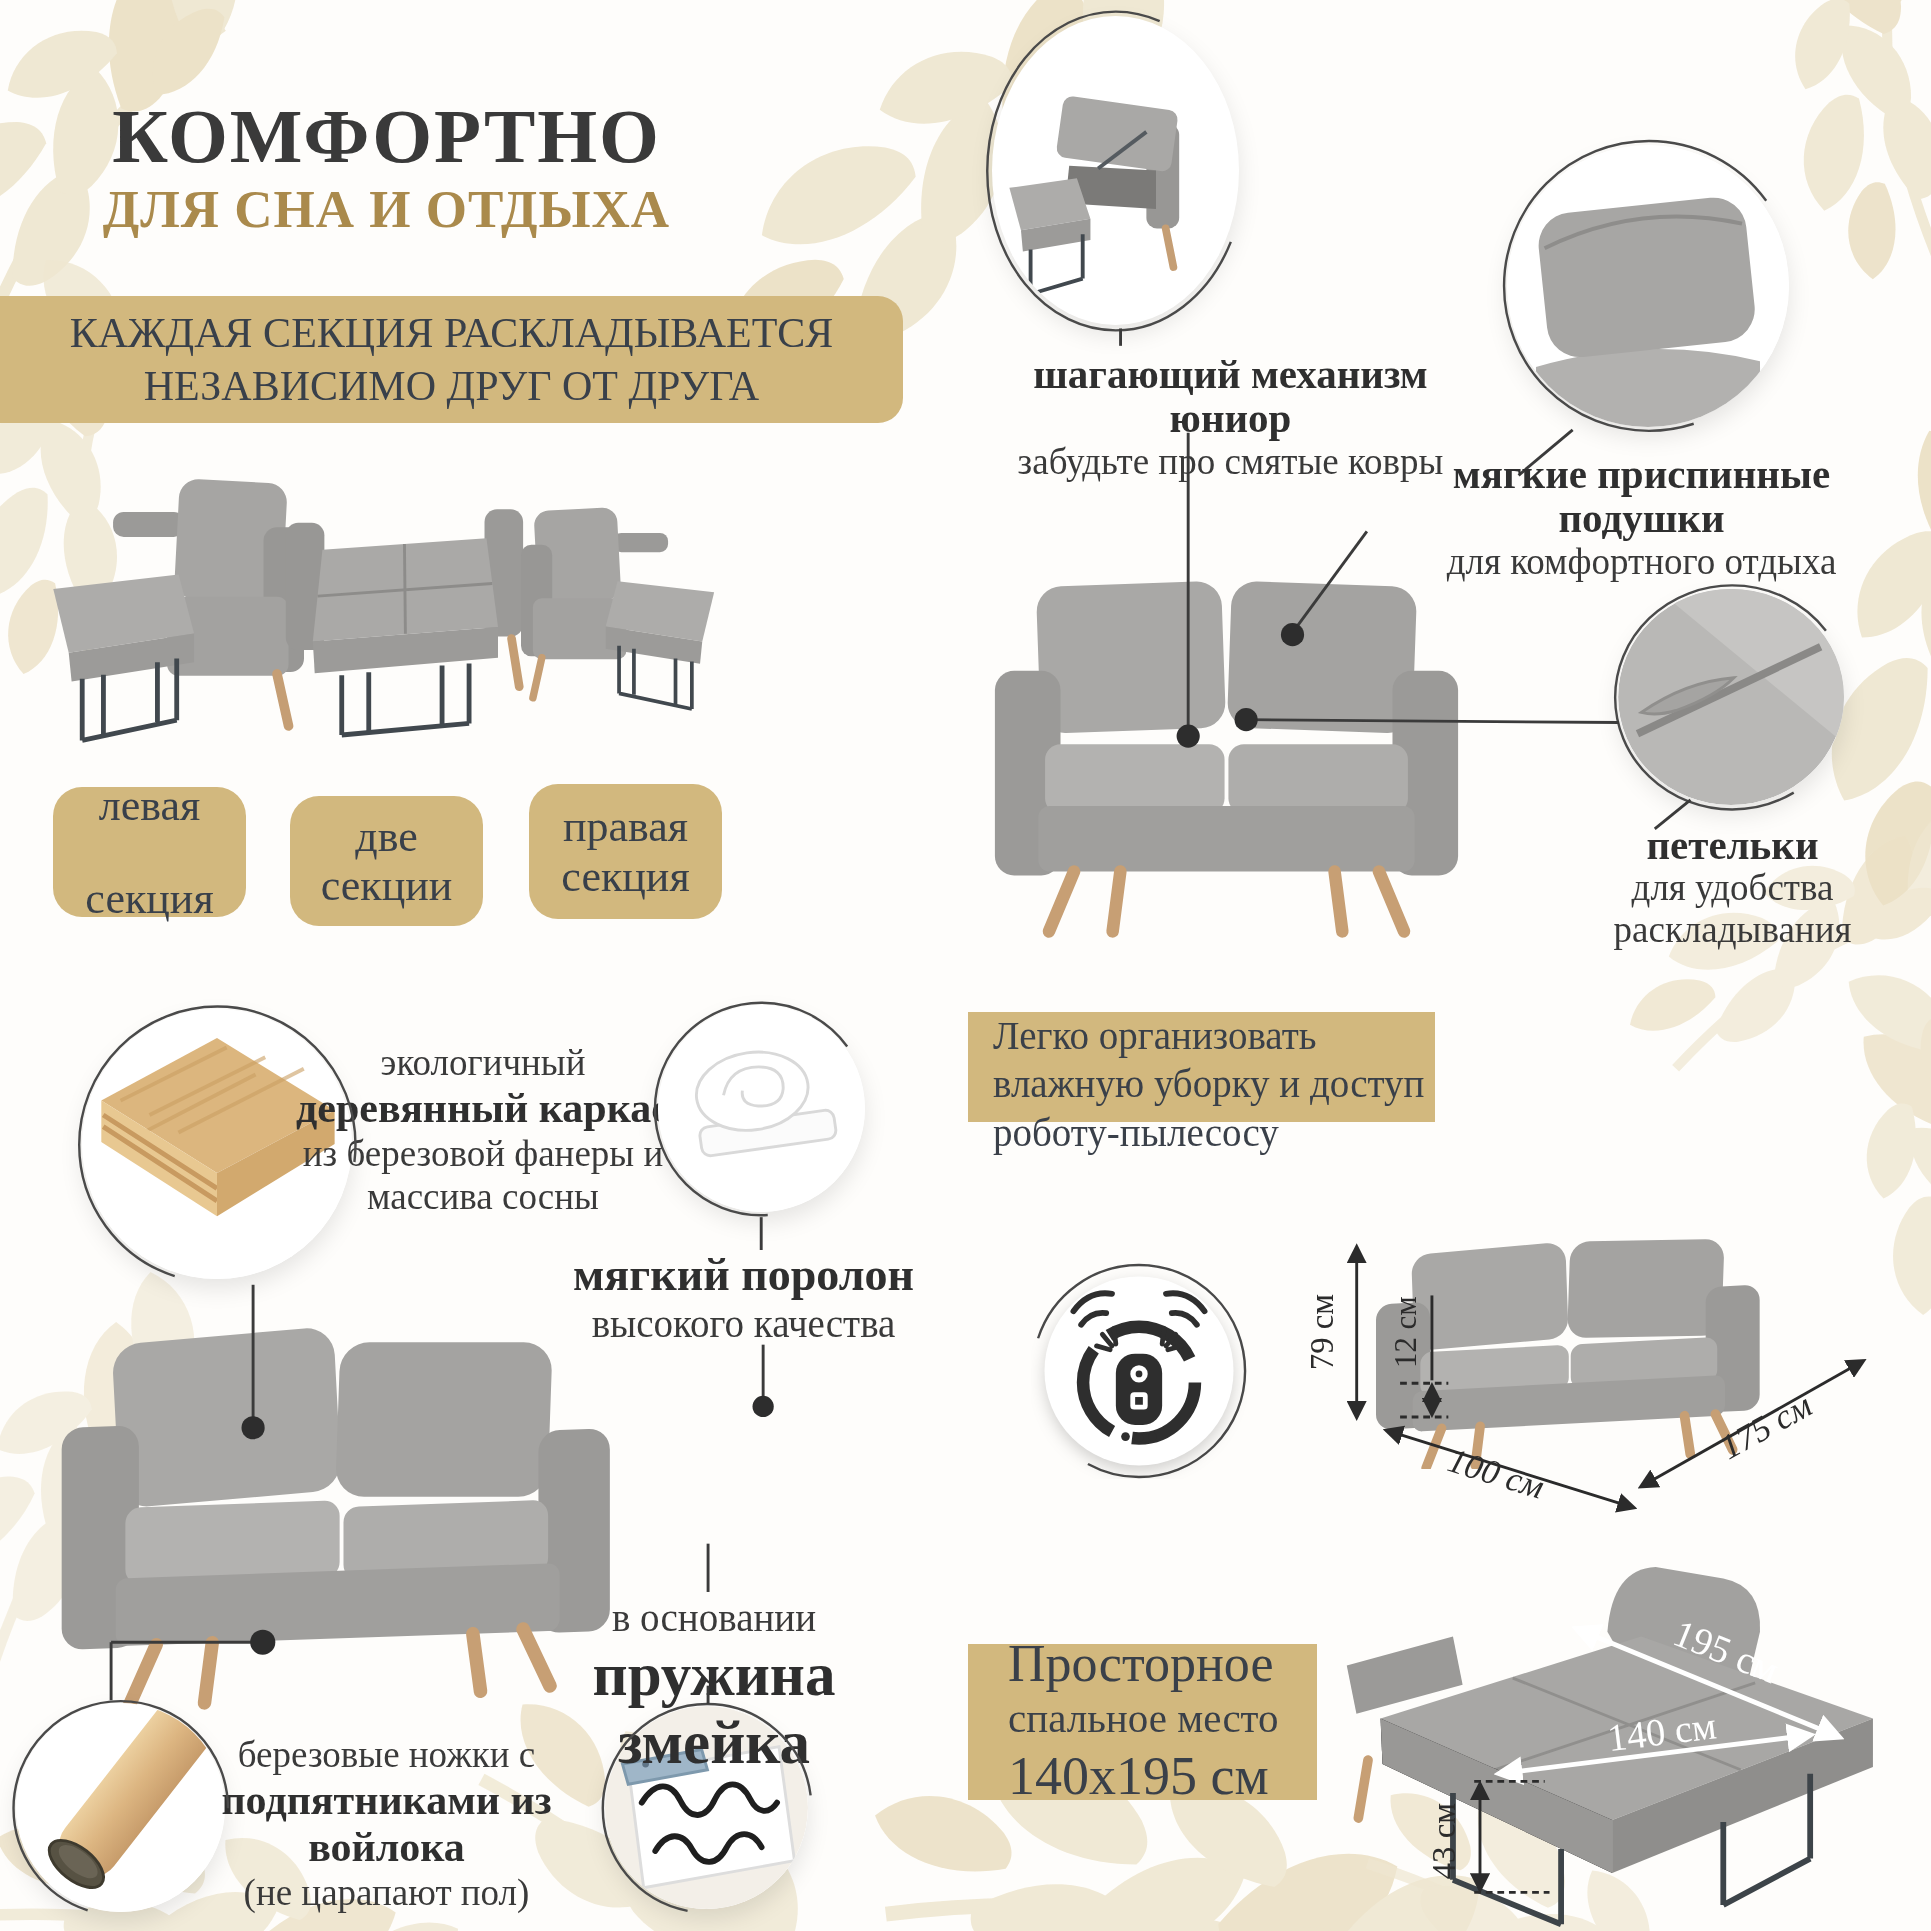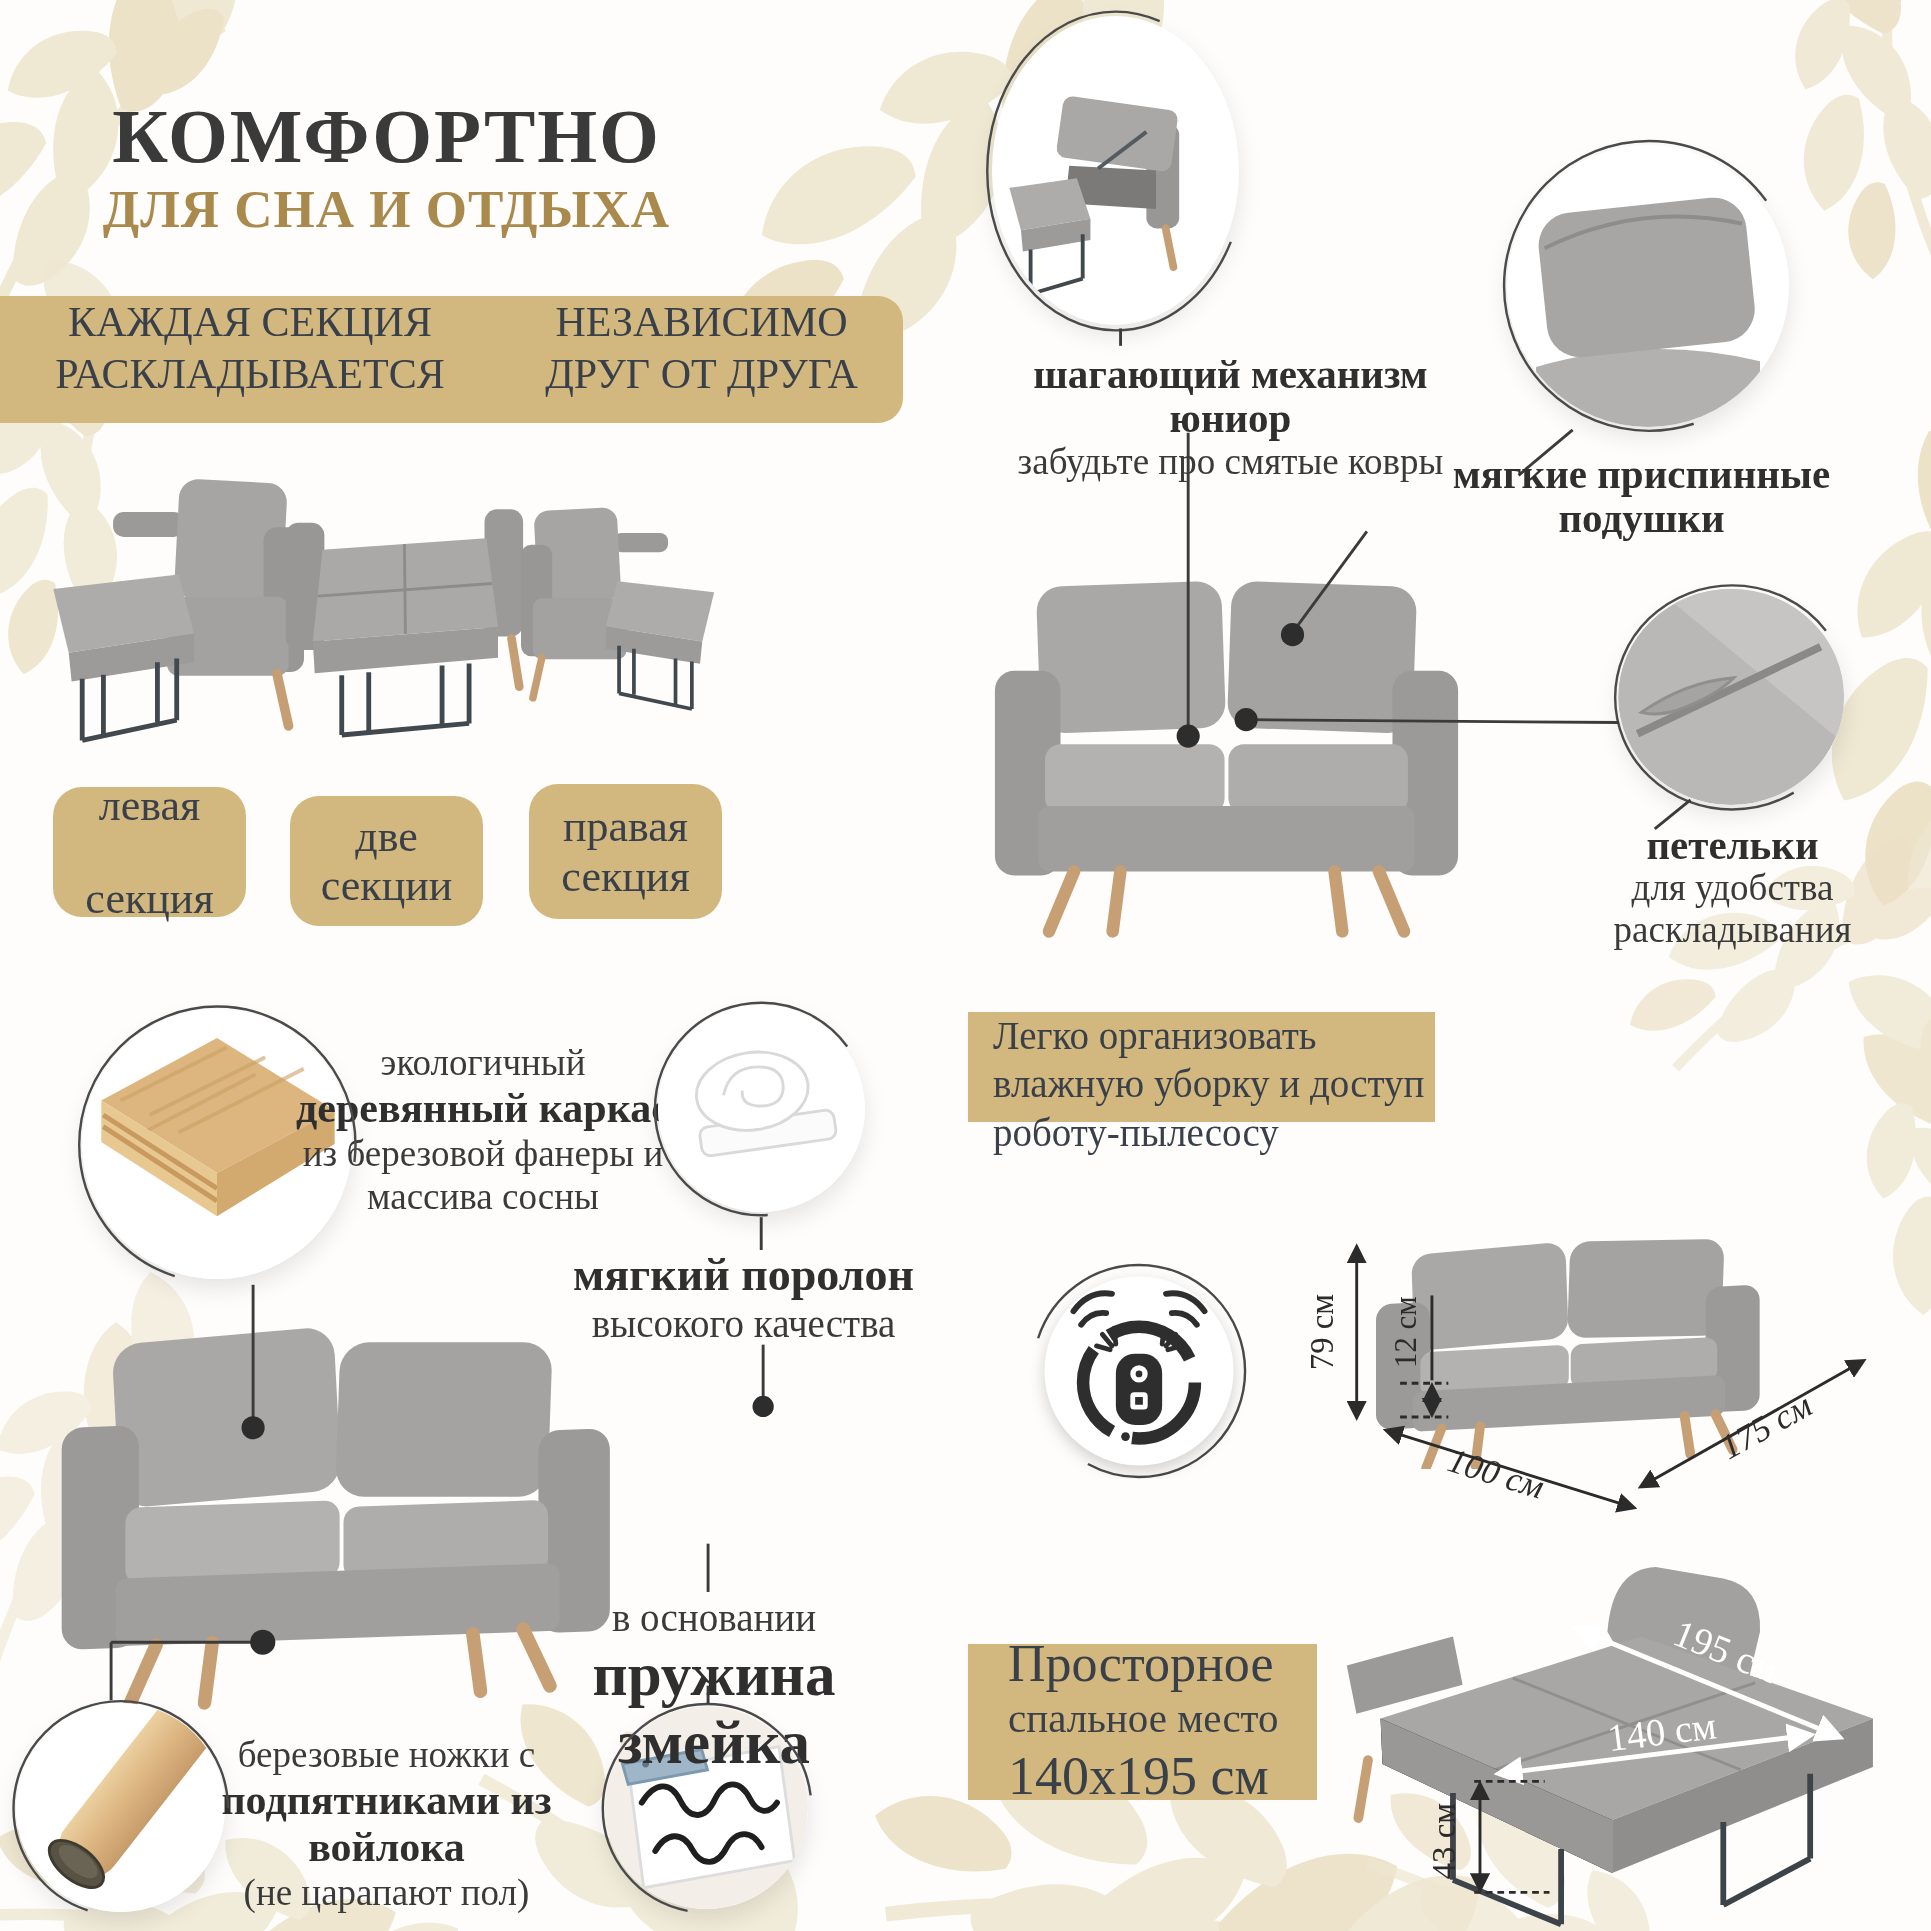--- a/index.html
+++ b/index.html
@@ -9,21 +9,21 @@
     font-family:"Liberation Serif","DejaVu Serif",serif;
     color:#3a4049;
   }
   .abs{position:absolute;}
   svg{display:block;}
   
   .main-title{font-size:77px;font-weight:bold;color:#3a3a3a;letter-spacing:1.9px;line-height:1.0;text-align:center;}
   .main-subtitle{font-size:53px;font-weight:bold;color:#aa8a4c;letter-spacing:1px;line-height:1.0;text-align:center;margin-top:7.7px;}
   .banner{
     background:#d2b87e;border-radius:0 25px 25px 0;
-    display:flex;flex-direction:row;justify-content:center;
+    display:flex;flex-direction:column;justify-content:center;
     text-align:center;
   }
   .banner .bline{font-size:42px;color:#39404a;line-height:1.24;}
   .chip{
     background:#d2b87e;border-radius:29px;text-align:center;
     display:flex;flex-direction:column;justify-content:center;
   }
   .chip .cline{font-size:44px;color:#39404a;line-height:1.12;}
   .callout{text-align:center;}
   .callout .cb{font-weight:bold;font-size:41px;line-height:1.08;color:#2f2f2f;}
@@ -220,20 +220,21 @@
     </g>
   </svg>
 
   <div class="abs callout" style="left:970px;top:352px;width:521px;">
     <div class="cb">шагающий механизм юниор</div>
     <div class="cr">забудьте про смятые ковры</div>
   </div>
 
   <div class="abs callout" style="left:1371px;top:452px;width:541px;">
     <div class="cb">мягкие приспинные подушки</div>
+    <div class="cr">для комфортного отдыха</div>
   </div>
 
   <div class="abs callout" style="left:1583px;top:823px;width:299px;">
     <div class="cb">петельки</div>
     <div class="cr">для удобства</div>
     <div class="cr">раскладывания</div>
   </div>
 
   <div class="abs photo-circle" style="left:82px;top:1009px;width:270px;height:270px;">
     <svg width="270" height="270" viewBox="0 0 280 280">

